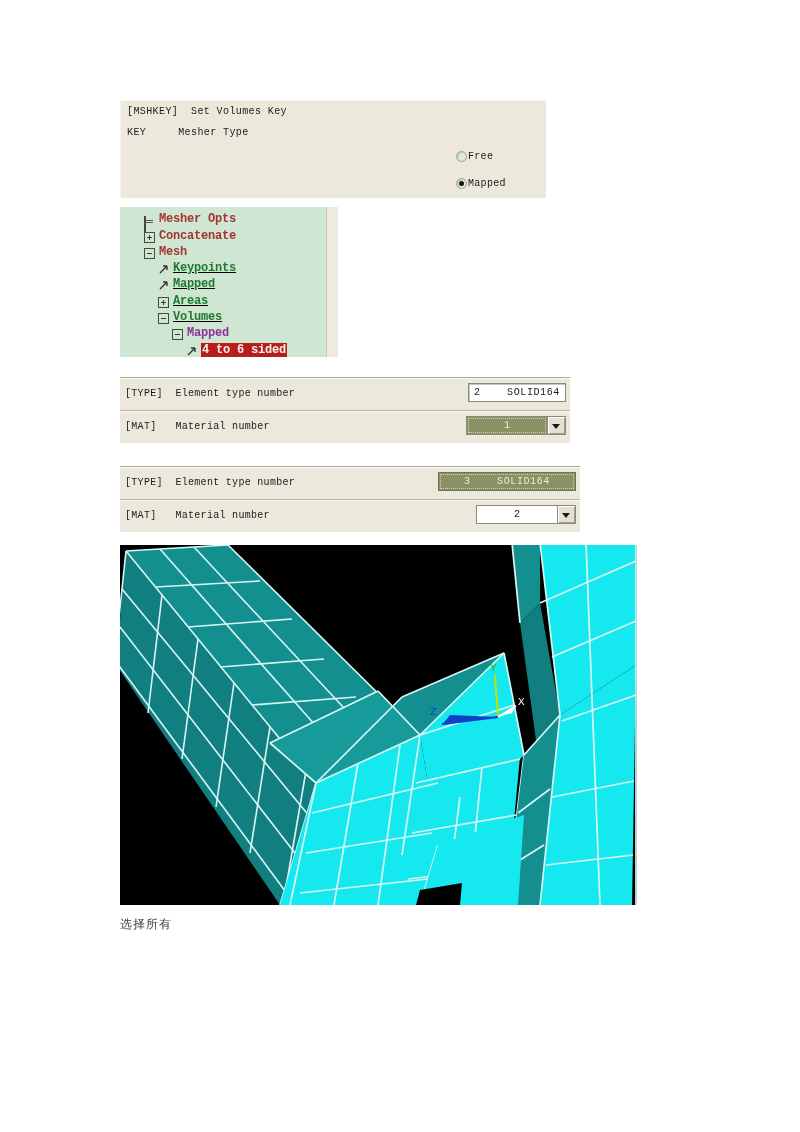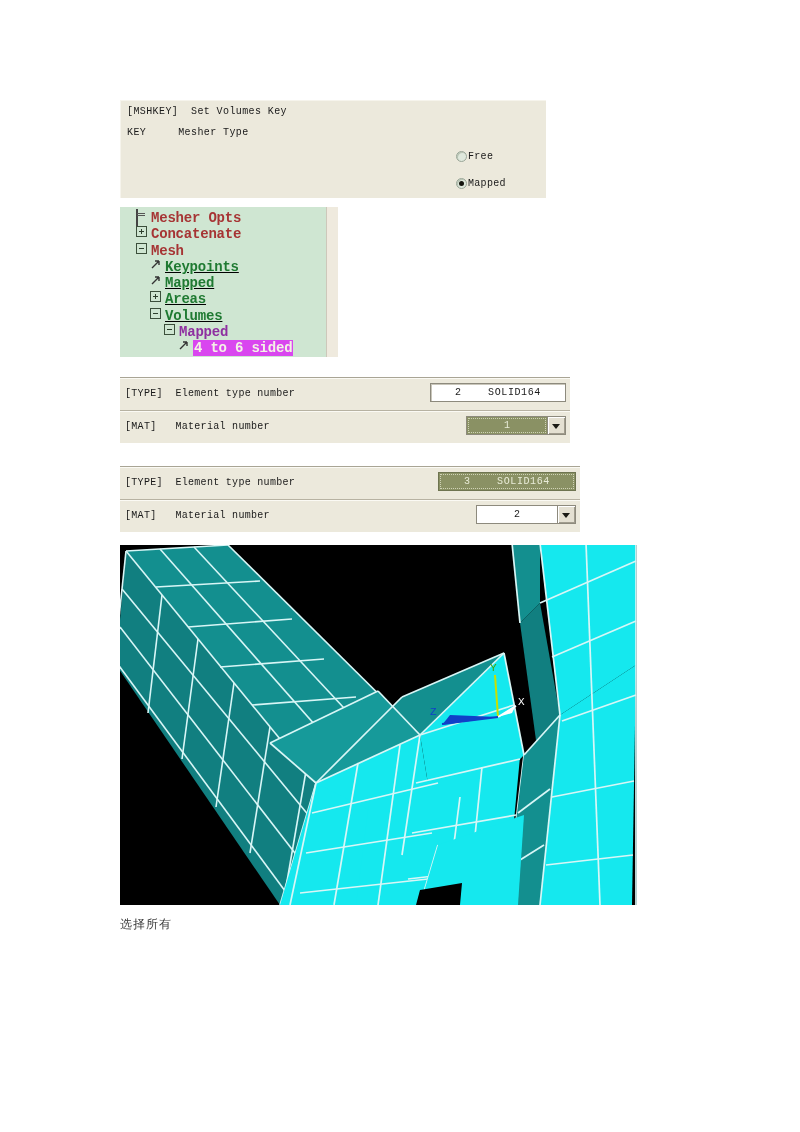--- a/index.html
+++ b/index.html
@@ -97,26 +97,27 @@
     top: 0;
     width: 11px;
     height: 100%;
     background: #efeade;
     border-left: 1px solid #cdc8ba;
   }
   .tree-item {
     position: relative;
     height: 16.3px;
     display: flex;
-    align-items: flex-start;
-    font-family: "Liberation Mono", monospace;
-    font-size: 14px;
+    align-items: flex-end;
+    font-family: "Liberation Mono", monospace;
+    font-size: 12px;
     font-weight: bold;
     letter-spacing: -0.2px;
     white-space: nowrap;
+    margin-left: 8px;
   }
   .tree-gl {
     display: inline-block;
     flex: 0 0 auto;
     width: 11px;
     height: 9px;
     margin-right: 4px;
     position: relative;
   }
   
@@ -167,21 +168,21 @@
     width: 11px;
     height: 11px;
   }
   .gl-arrow svg { display: block; }
 
   .t-red    { color: #a63434; }
   .t-green  { color: #1f7a32; }
   .t-purple { color: #8e2fa0; }
   .t-sel {
     color: #f4f2e6;
-    background: #d946ef;
+    background: #b91c1c;
     padding: 0 1px;
   }
   .indent-1 { padding-left: 14px; text-decoration: underline; }
   .indent-2 { padding-left: 28px; }
   .indent-3 { padding-left: 42px; }
   .tree-rows { padding: 3px 0 0 16px; }
 
   
   .tm-dialog {
     position: absolute;
@@ -210,21 +211,21 @@
   }
   .tm-field {
     position: absolute;
     right: 4px;
     top: 5px;
     height: 19px;
     box-sizing: border-box;
   }
   
   .field-white {
-    width: 136px;
+    width: 98px;
     background: #ffffff;
     border: 1px solid #8d8a7d;
     box-shadow: inset 1px 1px 0 #c9c6ba;
     font-family: "Liberation Mono", monospace;
     font-size: 10px;
     color: #1a1a1a;
     text-align: center;
     line-height: 17px;
     letter-spacing: 0.6px;
     white-space: pre;

